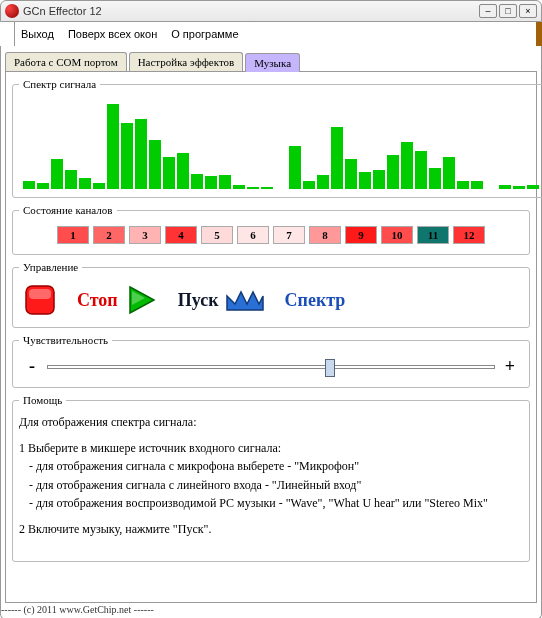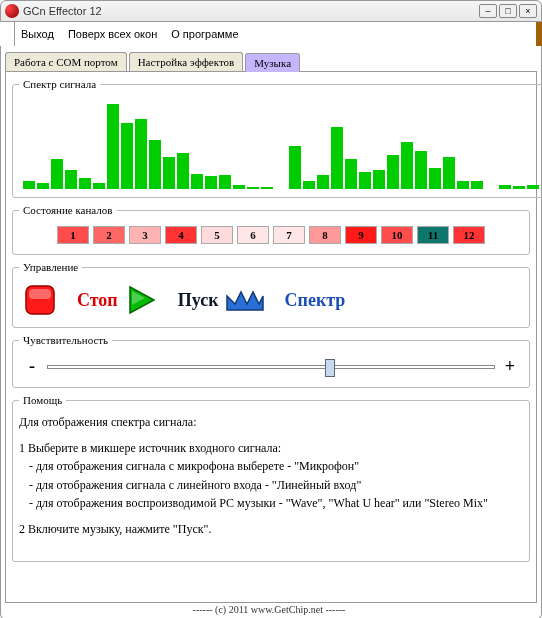--- a/index.html
+++ b/index.html
@@ -27,21 +27,21 @@
 .icon-stop { width: 34px; height: 34px; }
 .icon-play { width: 34px; height: 34px; }
 .icon-crown { width: 40px; height: 28px; }
 .sens { display: flex; align-items: center; gap: 8px; padding: 4px 6px; }
 .sens .sign { font-size: 18px; font-weight: bold; width: 14px; text-align: center; }
 .slider { flex: 1; position: relative; }
 .track { height: 4px; border: 1px solid #888; background: #fff; }
 .thumb { position: absolute; top: -6px; width: 10px; height: 18px; background: #c9d9ed; border: 1px solid #567; }
 .help p { margin: 3px 0; font-size: 12px; line-height: 1.3; }
 .help .ind { padding-left: 10px; }
-.footer { position: absolute; bottom: 4px; left: 0; right: 4px; text-align: center; font-size: 10px; color: #333; }
+.footer { position: absolute; bottom: 4px; left: 0; right: 4px; text-align: left; font-size: 10px; color: #333; }
 </style>
 </head>
 <body>
 
 <div class="titlebar">
   <span class="ico"></span>
   <span class="ttl">GCn Effector 12</span>
   <span class="wbtn">–</span>
   <span class="wbtn">□</span>
   <span class="wbtn">×</span>

